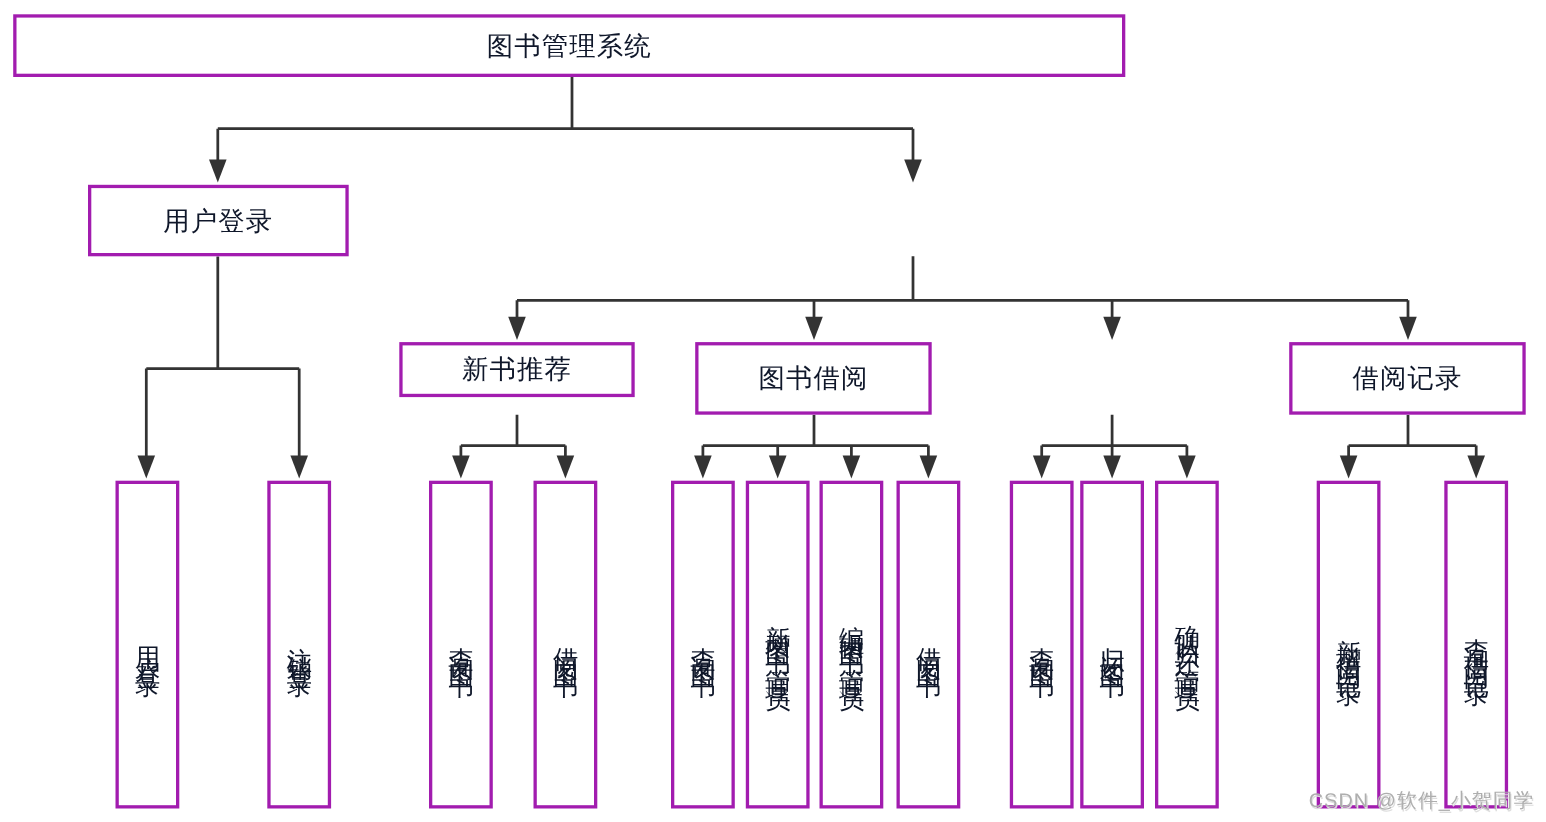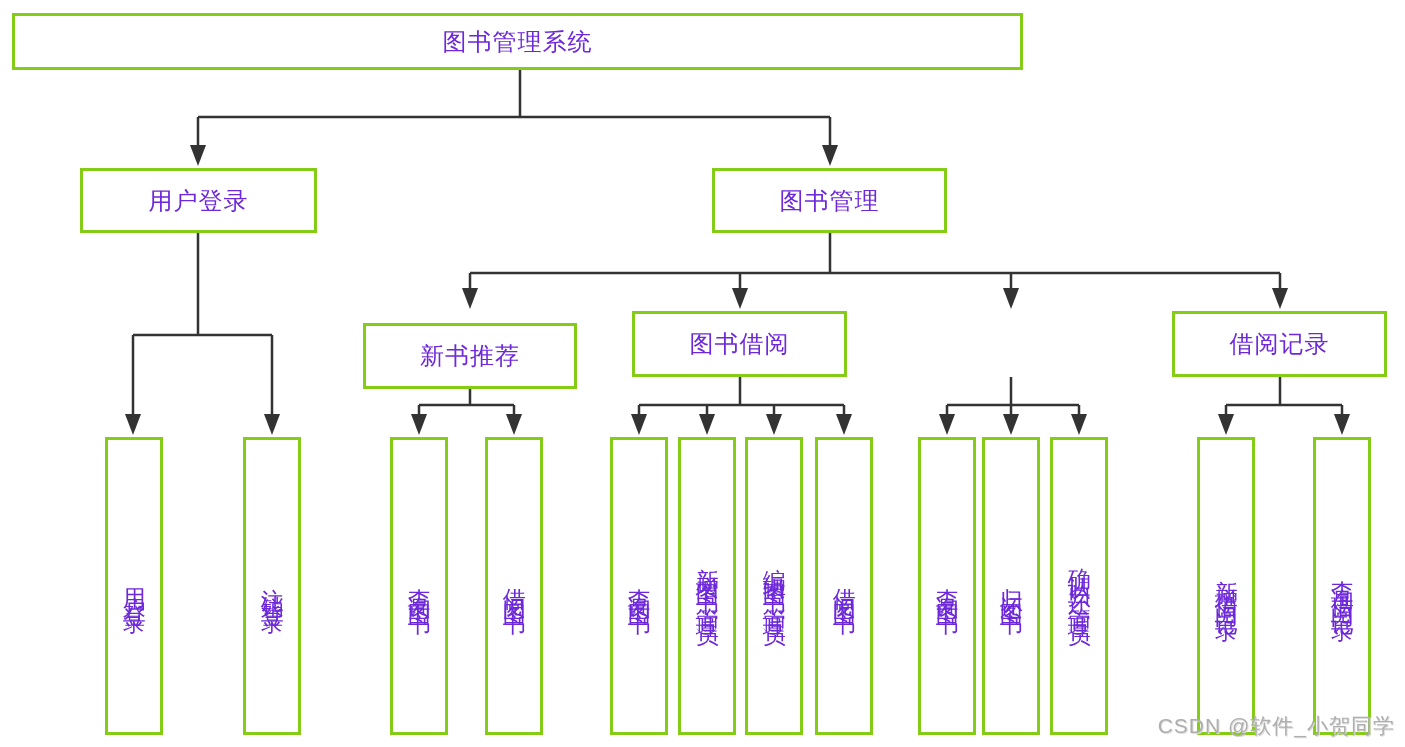--- a/index.html
+++ b/index.html
@@ -14,40 +14,40 @@
     overflow:hidden;
   }
   #connectors {
     position:absolute; left:0; top:0; width:1405px; height:747px;
     z-index:1;
   }
   #connectors path { stroke:#333333; stroke-width:2.5; fill:none; }
   #connectors polygon { fill:#333333; stroke:none; }
   .node {
     position:absolute;
-    border:3px solid #84cc16;
+    border:3px solid #a21caf;
     background:#ffffff;
     box-sizing:border-box;
     display:flex; align-items:center; justify-content:center;
-    color:#6d28d9;
+    color:#0f172a;
     z-index:2;
   }
   .node.h { font-size:24px; letter-spacing:1px; white-space:nowrap; }
   .node.v span.label {
     writing-mode:vertical-rl;
     text-orientation:mixed;
     font-size:23px;
     letter-spacing:8px;
     line-height:1.1;
     max-height:288px;
   }
   .watermark {
     position:absolute;
     right:10px; bottom:7px;
-    font-size:21px;
+    font-size:18px;
     color:#aeaeae;
     text-shadow:1px 1px 0 #dedede;
     letter-spacing:1px;
     z-index:3;
     white-space:nowrap;
   }
 </style>
 </head>
 <body>
 
@@ -103,25 +103,22 @@
     </g>
   </svg>
 
   <div class="node h" style="left:12px; top:13px; width:1011px; height:57px;">
     <span class="label">图书管理系统</span>
   </div>
 
   <div class="node h" style="left:80px; top:168px; width:237px; height:65px;">
     <span class="label">用户登录</span>
   </div>
-  <div class="node h" style="left:712px; top:168px; width:235px; height:65px;">
-    <span class="label">图书管理</span>
-  </div>
 
-  <div class="node h" style="left:363px; top:311px; width:214px; height:66px;margin-top:12px;">
+  <div class="node h" style="left:363px; top:311px; width:214px; height:50px;">
     <span class="label">新书推荐</span>
   </div>
   <div class="node h" style="left:632px; top:311px; width:215px; height:66px;font-family:Liberation Mono, monospace;">
     <span class="label">图书借阅</span>
   </div>
   <div class="node h" style="left:1172px; top:311px; width:215px; height:66px;">
     <span class="label">借阅记录</span>
   </div>
 
   <div class="node v" style="left:105px; top:437px; width:58px; height:298px;">

